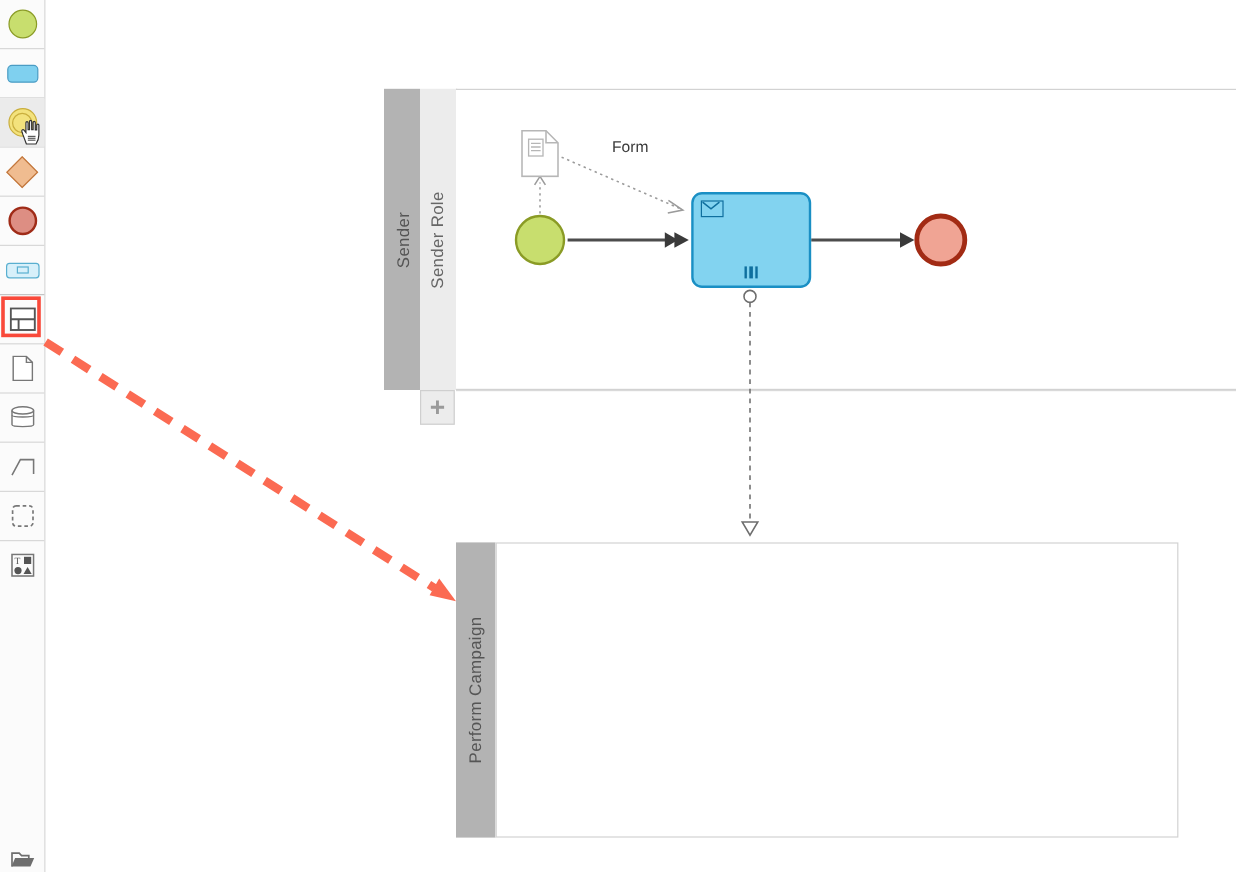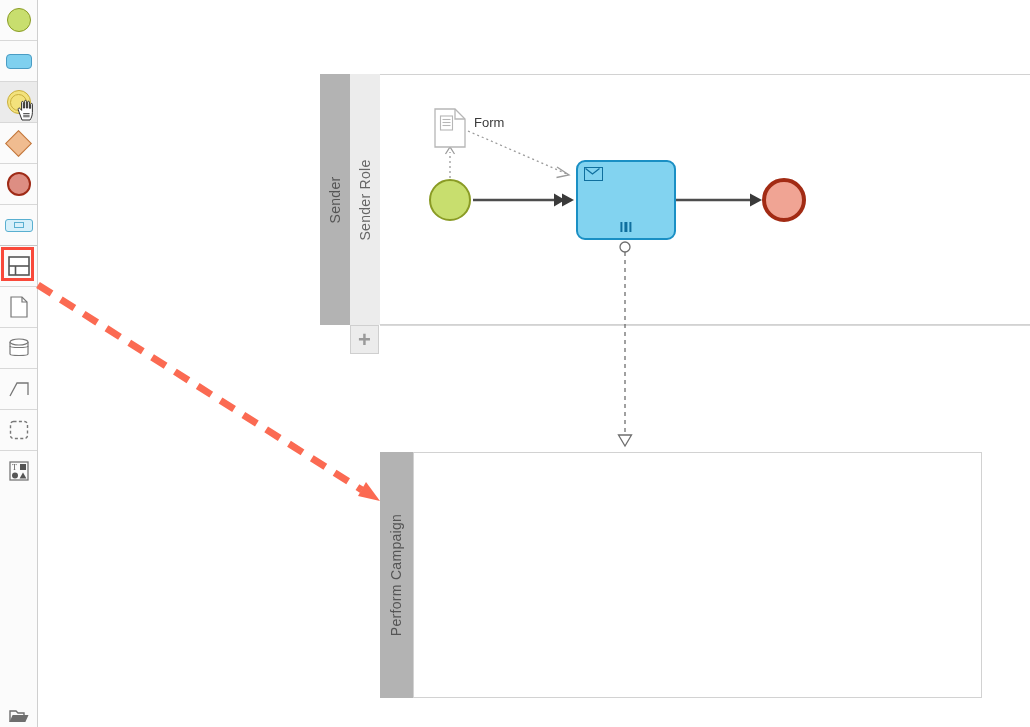--- a/index.html
+++ b/index.html
@@ -98,21 +98,21 @@
     position:absolute;left:6px;top:5px;width:19px;height:14px;
     border:1.6px solid #0f6f9e;box-sizing:border-box;
   }
   .task-mi{
     position:absolute;left:50%;bottom:6px;transform:translateX(-50%);
     display:flex;gap:2px;
   }
   .task-mi i{display:block;width:2.4px;height:10px;background:#0f6f9e;}
   .data-obj{position:absolute;width:32px;height:40px;}
   .data-label{
-    position:absolute;font-size:13px;color:#3a3a3a;white-space:nowrap;
+    position:absolute;font-size:13px;color:#3a3a3a;white-space:nowrap;margin-left:36px;
   }
   svg.ov{position:absolute;left:0;top:0;pointer-events:none;}
   
   #annot{position:absolute;left:0;top:0;width:1030px;height:727px;pointer-events:none;}
   
   .folder{
     position:absolute;left:9px;top:709px;width:20px;height:15px;
   }
   .hline{position:absolute;background:#d9d9d9;height:1px;}
 </style>

